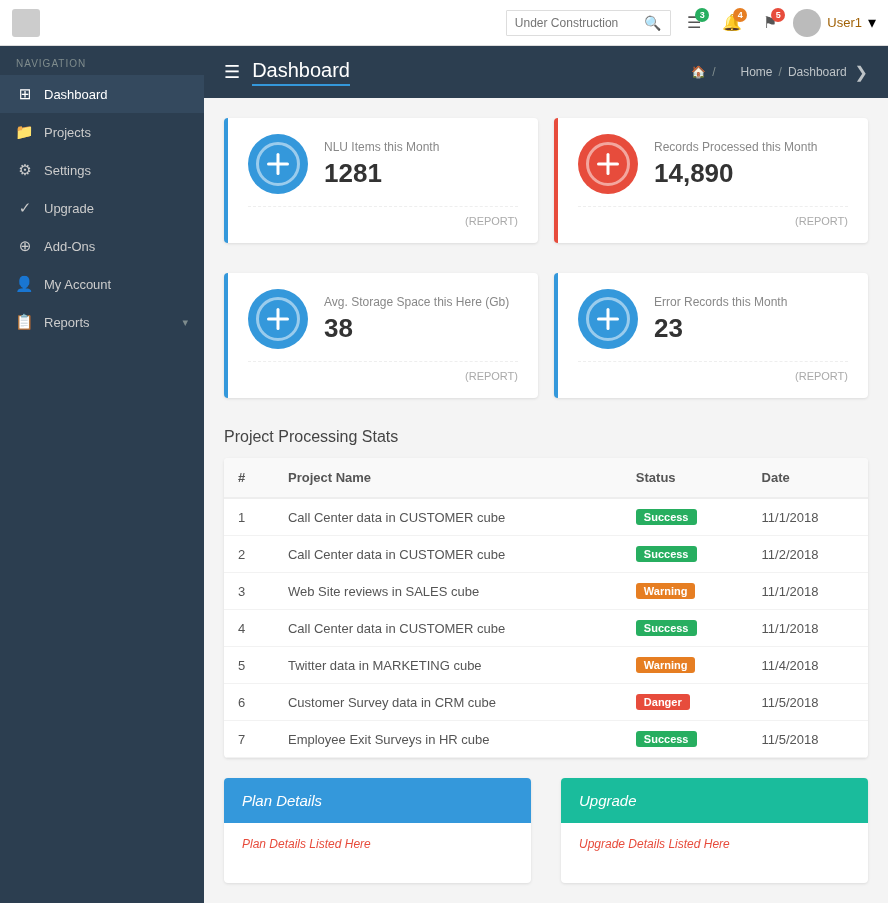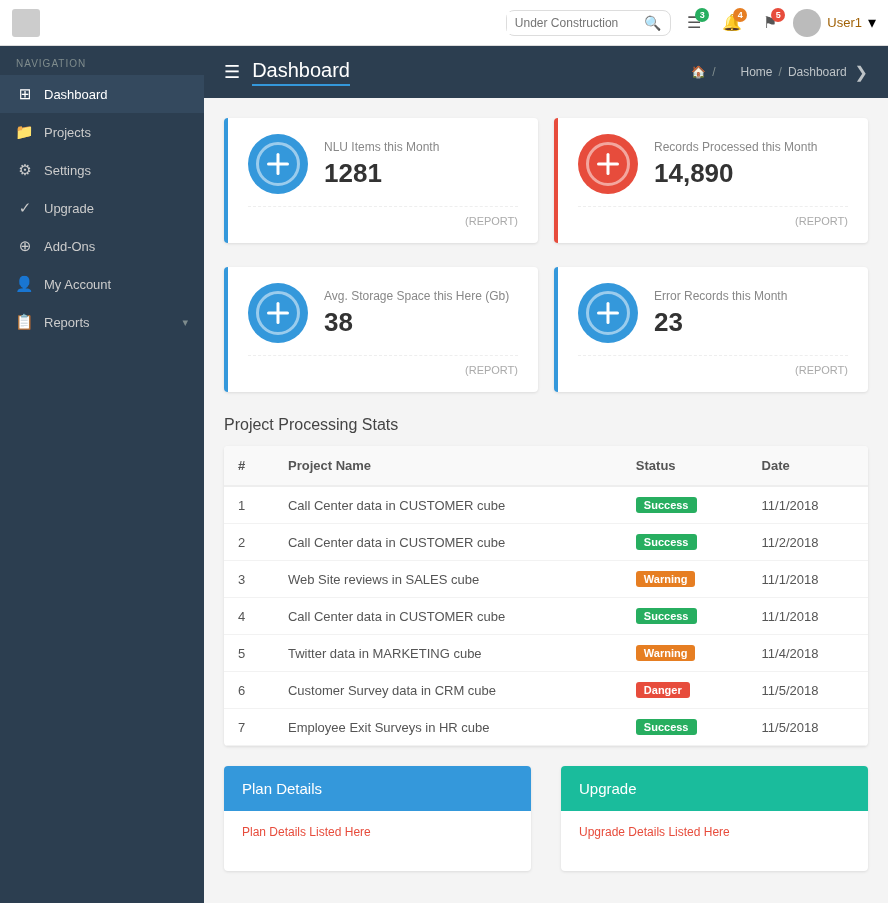--- a/index.html
+++ b/index.html
@@ -108,21 +108,21 @@
     .breadcrumb { display: flex; align-items: center; gap: 6px; font-size: 12px; color: #bdc3c7; }
     .breadcrumb a { color: #bdc3c7; text-decoration: none; margin-left: 19px; }
     .breadcrumb .sep { color: #7f8c8d; }
     .page-header-right { display: flex; align-items: center; gap: 8px; }
     .toggle-btn { font-size: 16px; cursor: pointer; color: #bdc3c7; }
 
     
     .content { padding: 20px; flex: 1; }
 
     
-    .stats-row { display: flex; gap: 16px; margin-bottom: 24px; }
+    .stats-row { display: flex; gap: 16px; margin-bottom: 30px; }
     .stat-card {
       flex: 1;
       background: #fff;
       border-radius: 4px;
       padding: 16px 20px;
       display: flex;
       flex-direction: column;
       border-left: 4px solid #3498db;
       box-shadow: 0 1px 3px rgba(0,0,0,0.1);
     }
@@ -186,29 +186,29 @@
       border-radius: 3px;
       font-size: 11px;
       font-weight: 600;
       color: #fff;
     }
     .badge-success { background: #27ae60; }
     .badge-warning { background: #e67e22; }
     .badge-danger { background: #e74c3c; }
 
     
-    .bottom-row { display: flex; gap: 30px; }
+    .bottom-row { display: flex; gap: 30px; font-style: italic; }
     .bottom-card { flex: 1; background: #fff; border-radius: 4px; box-shadow: 0 1px 3px rgba(0,0,0,0.1); overflow: hidden; }
     .bottom-card-header { padding: 14px 18px; font-size: 15px; font-weight: 500; color: #fff; }
     .bottom-card-header.blue { background: #3498db; }
     .bottom-card-header.cyan { background: #1abc9c; }
     .bottom-card-body { padding: 14px 18px; font-size: 12px; color: #e74c3c; min-height: 60px; }
 
     
-    .search-wrap { display: flex; align-items: center; border: 1px solid #ddd; border-radius: 8px; }
+    .search-wrap { display: flex; align-items: center; border: 1px solid #ddd; border-radius: 1px; }
     .search-wrap input { border: none; outline: none; padding: 4px 8px; font-size: 12px; color: #999; width: 130px; }
     .search-wrap .search-btn { padding: 4px 8px; background: none; border: none; cursor: pointer; color: #888; font-size: 14px; }
   </style>
 </head>
 <body>
 
 <div class="topbar">
   <div class="topbar-left">
     <div class="topbar-logo"></div>
   </div>

